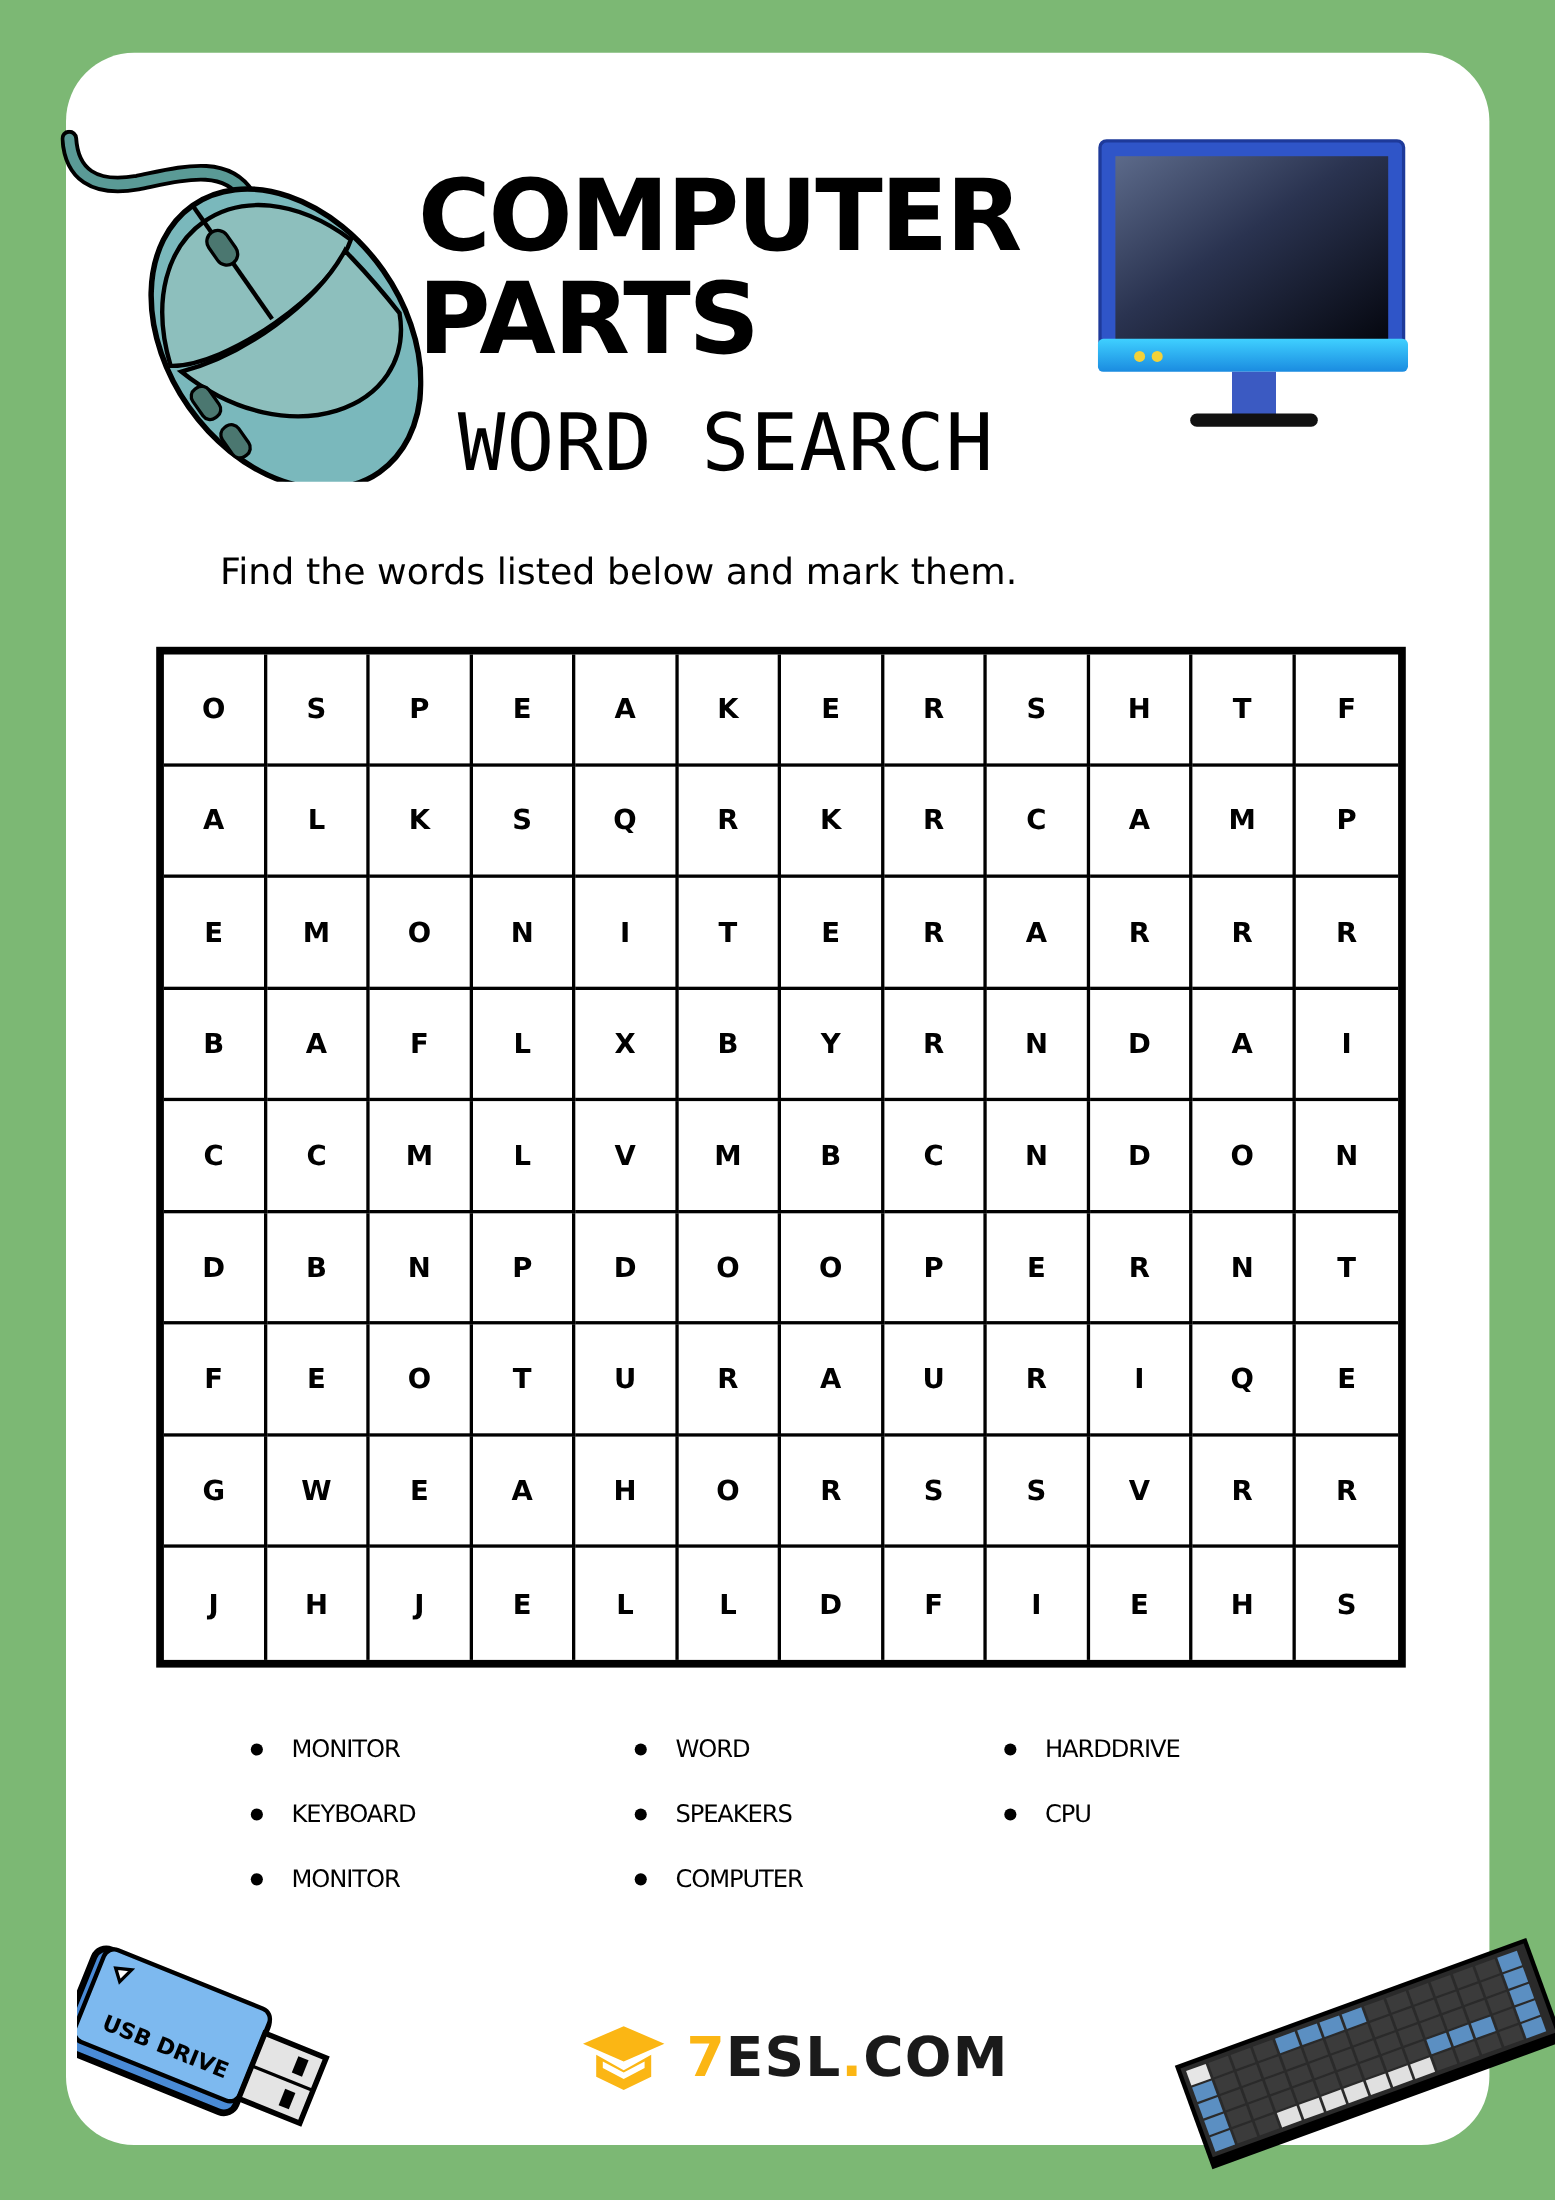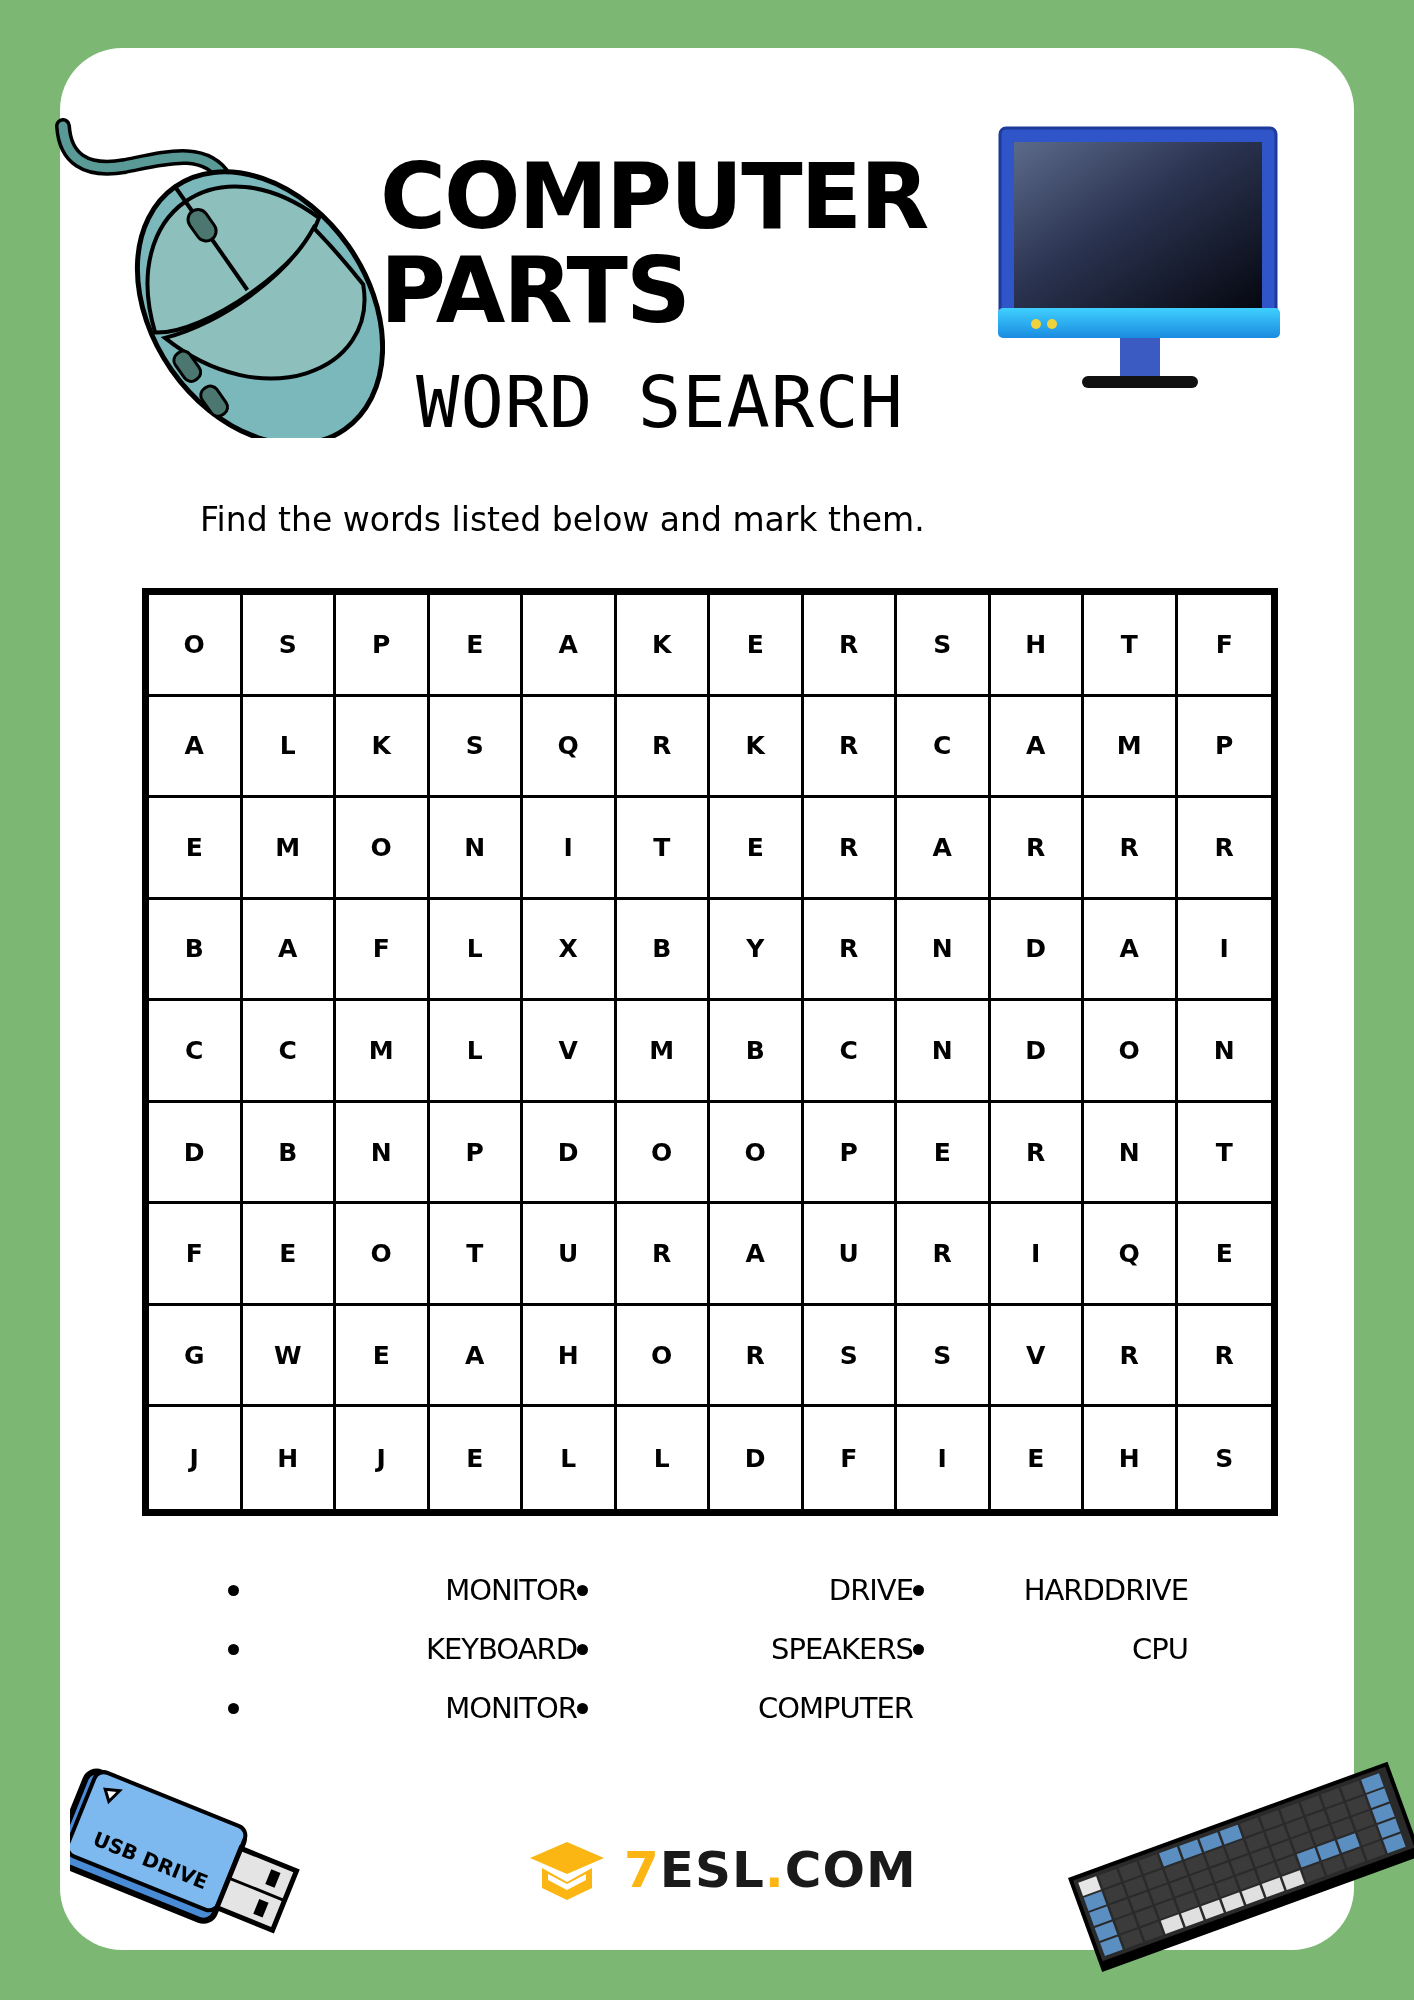--- a/index.html
+++ b/index.html
@@ -79,25 +79,24 @@
     left: 228px; top: 1568px;
     width: 960px;
     display: grid;
     grid-template-columns: 349px 336px 275px;
     row-gap: 14px;
   }
   .word {
     display: flex;
     align-items: center;
     font-family: "DejaVu Sans", sans-serif;
-    font-size: 29px;
+    font-size: 22px;
     line-height: 45px;
     color: #000;
     letter-spacing: -1px;
-    justify-content: space-between;
   }
   .bullet {
     display: inline-block;
     width: 11px; height: 11px;
     border-radius: 50%;
     background: #000;
     margin-right: 26px;
     flex: none;
   }
   .logo {
@@ -279,21 +278,21 @@
     <div class="cell last-col last-row">S</div>
   </div>
 
 <div class="wordlist" id="wordlist">
     <div class="word">
       <span class="bullet"></span>
       <span>MONITOR</span>
     </div>
     <div class="word">
       <span class="bullet"></span>
-      <span>DRIVE</span>
+      <span>WORD</span>
     </div>
     <div class="word">
       <span class="bullet"></span>
       <span>HARDDRIVE</span>
     </div>
     <div class="word">
       <span class="bullet"></span>
       <span>KEYBOARD</span>
     </div>
     <div class="word">

